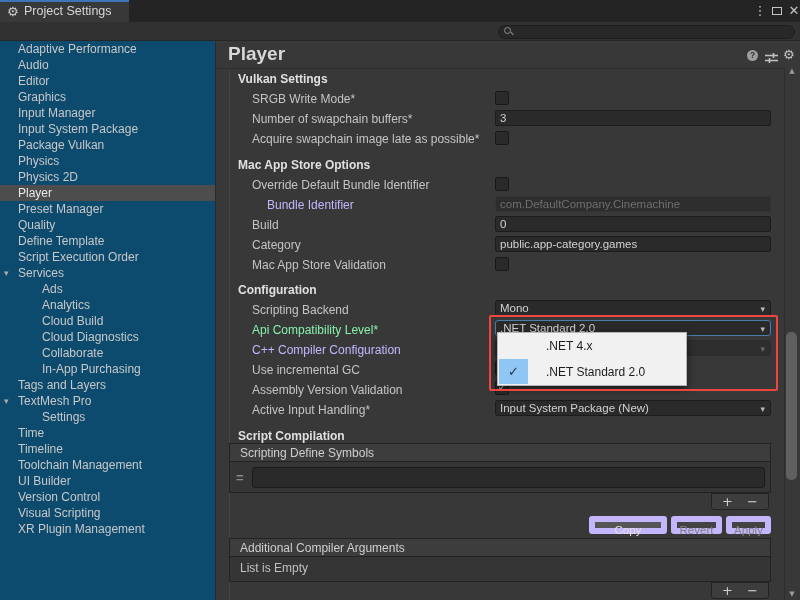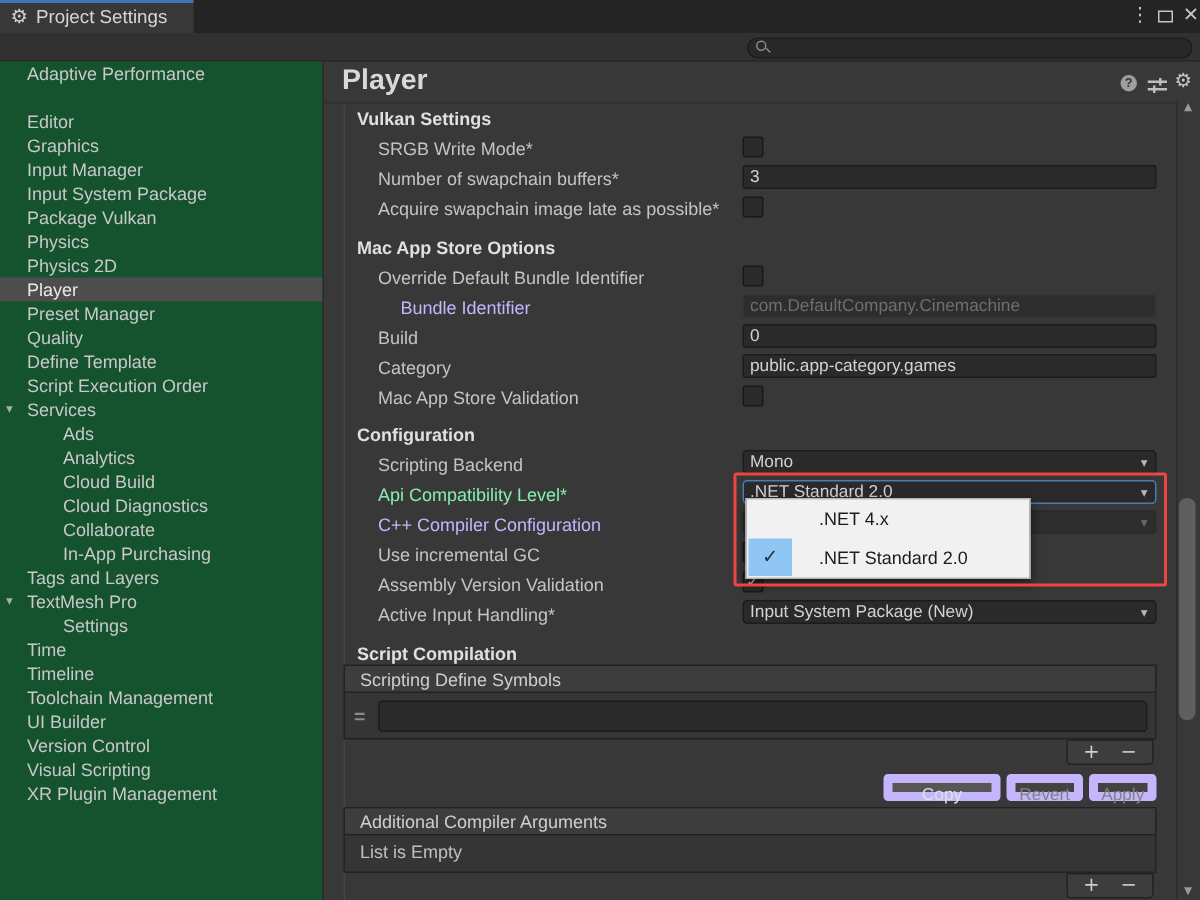--- a/index.html
+++ b/index.html
@@ -24,21 +24,21 @@
              border-bottom:1px solid #272727; }
   #search { position:absolute; left:498px; top:3px; width:297px; height:14px; background:#282828;
             border:1px solid #1e1e1e; border-radius:7px; color:#cfcfcf; font-size:10px;
             padding:0 6px 0 18px; outline:none; }
   #mag { position:absolute; left:504px; top:5px; width:7px; height:7px; border:1.4px solid #8c8c8c;
          border-radius:50%; }
   #mag::after { content:""; position:absolute; left:5px; top:5px; width:4px; height:1.4px;
                 background:#8c8c8c; transform:rotate(45deg); }
 
   
-  #sidebar { position:absolute; left:0; top:41px; width:215px; height:559px; background:#14532d; }
+  #sidebar { position:absolute; left:0; top:41px; width:215px; height:559px; background:#0c4a6e; }
   .si { position:absolute; left:0; width:215px; height:16px; line-height:16px; font-size:12px;
         color:#c8c8c8; padding-left:18px; white-space:nowrap; cursor:default; }
   .si.nest { padding-left:42px; }
   .si.sel { background:#4d4d4d; color:#e9e9e9; }
   .si .tri { position:absolute; left:4px; top:0; font-size:9px; color:#ababab;
              font-family:"DejaVu Sans", sans-serif; }
   #vdiv { position:absolute; left:215px; top:41px; width:1px; height:559px; background:#2a2a2a; }
 
   
   #ptitle { position:absolute; left:228px; top:43px; font-size:19px; font-weight:bold; color:#d8d8d8; }
@@ -124,20 +124,21 @@
     <span class="winctl" style="left:786px">✕</span>
   </div>
 
   <div id="toolbar">
     <input id="search" value="" style="">
     <span id="mag"></span>
   </div>
 
   <div id="sidebar">
     <div class="si" style="top:0px">Adaptive Performance</div>
+    <div class="si" style="top:16px">Audio</div>
     <div class="si" style="top:32px">Editor</div>
     <div class="si" style="top:48px">Graphics</div>
     <div class="si" style="top:64px">Input Manager</div>
     <div class="si" style="top:80px">Input System Package</div>
     <div class="si" style="top:96px">Package Vulkan</div>
     <div class="si" style="top:112px">Physics</div>
     <div class="si" style="top:128px">Physics 2D</div>
     <div class="si sel" style="top:144px">Player</div>
     <div class="si" style="top:160px">Preset Manager</div>
     <div class="si" style="top:176px">Quality</div>

